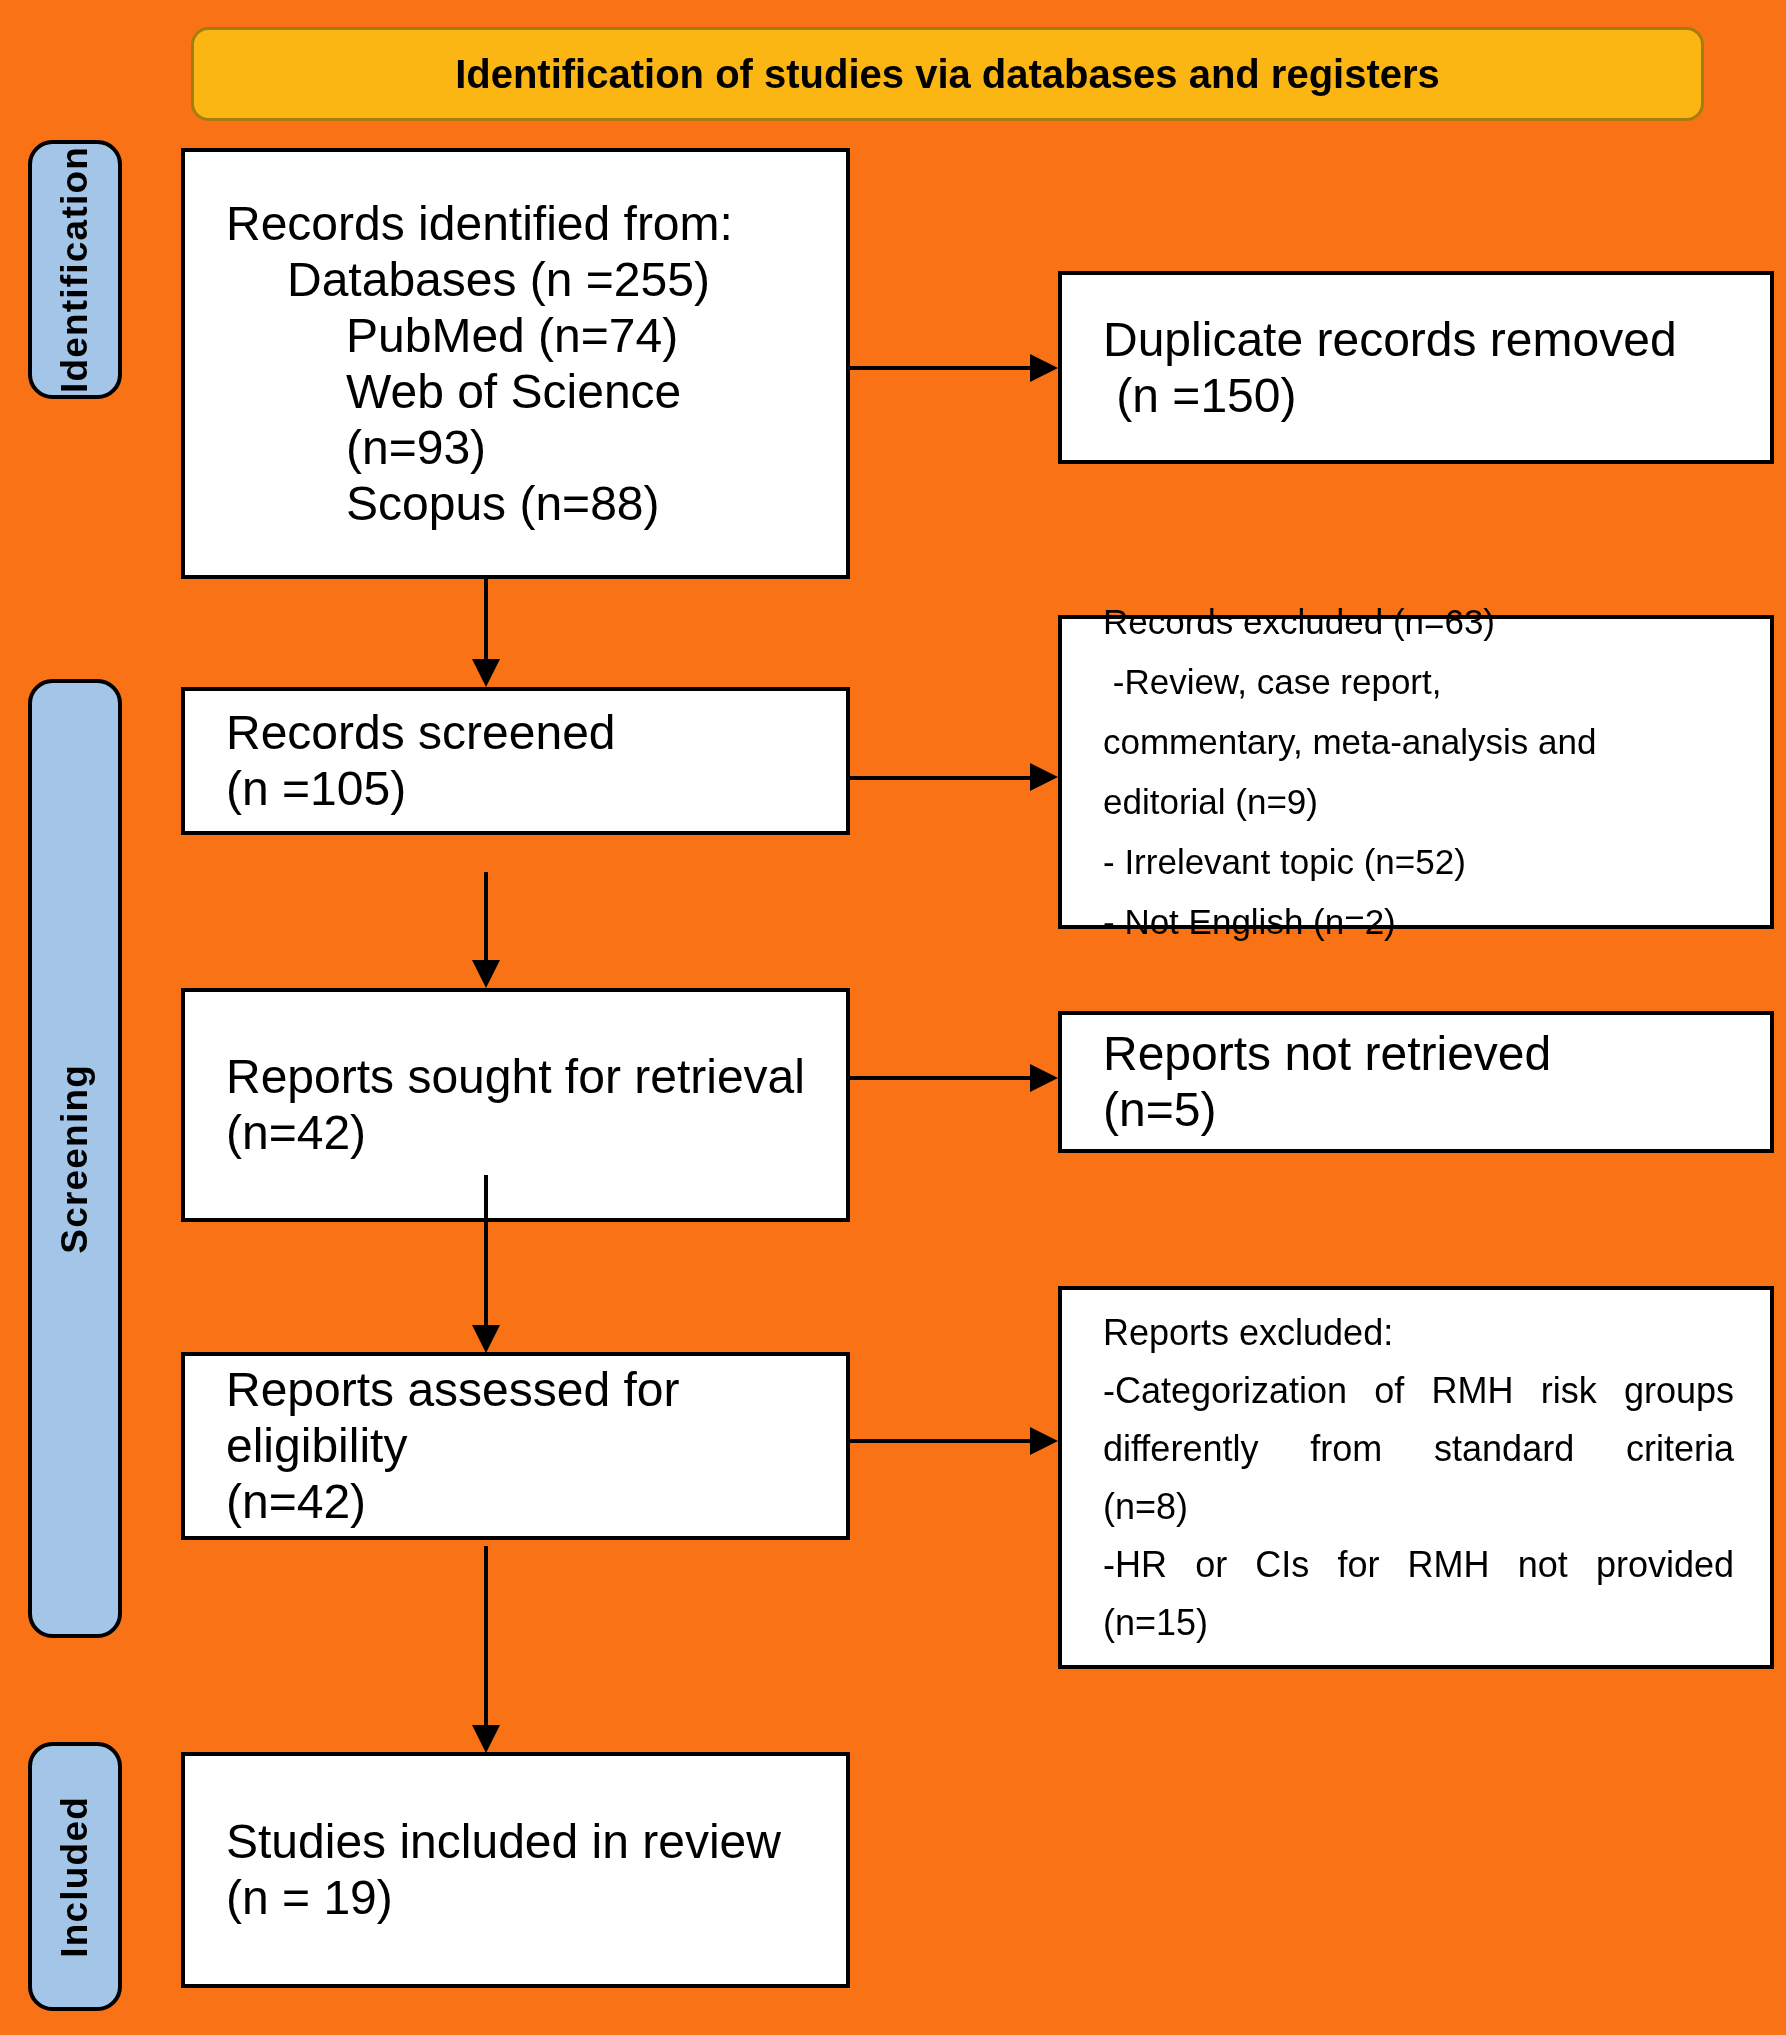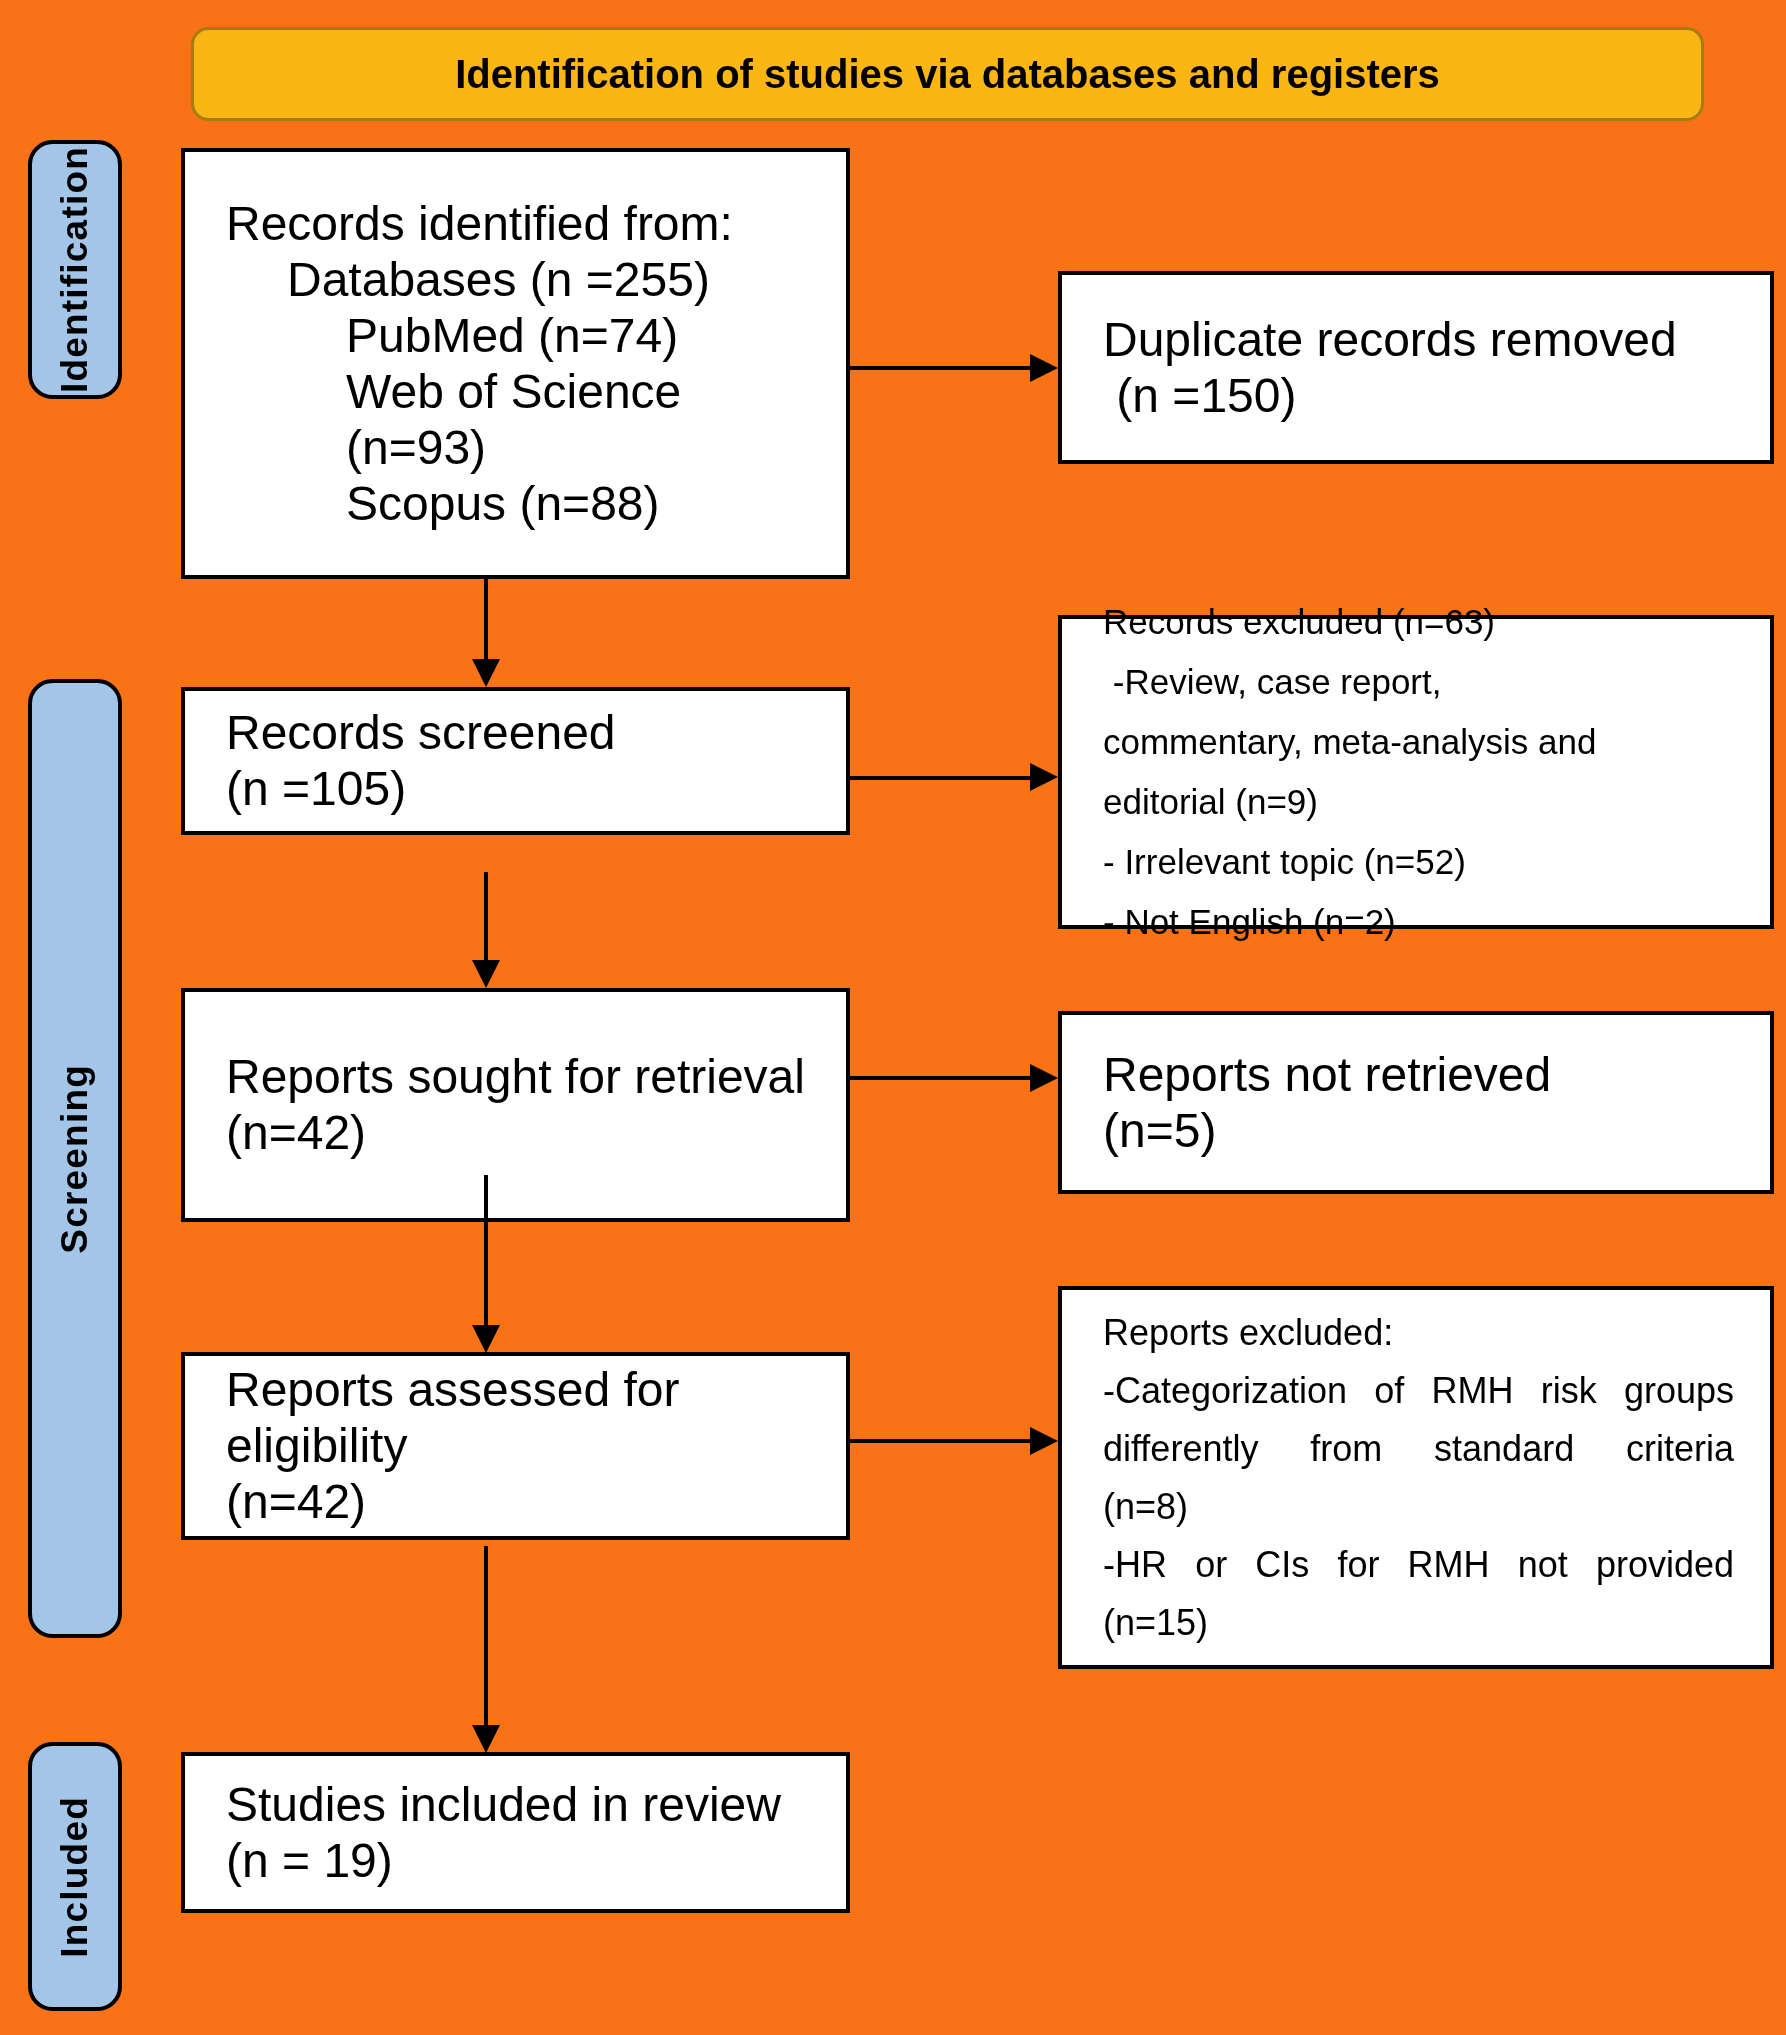--- a/index.html
+++ b/index.html
@@ -55,25 +55,25 @@
     font-size: 48px; line-height: 56px;
     padding: 0 17.5px 0 41px;
   }
   .col-left  { left: 181px;  width: 669px; }
   .col-right { left: 1058px; width: 716px; }
 
   .box-records-identified  { top: 148px;  height: 431px; }
   .box-records-screened    { top: 687px; height: 148px; }
   .box-reports-sought      { top: 988px; height: 234px; }
   .box-reports-assessed    { top: 1352px; height: 188px; }
-  .box-studies-included    { top: 1752px; height: 161px; }
+  .box-studies-included    { top: 1752px; height: 236px; }
 
   .box-duplicates-removed    { top: 271px;  height: 193px; }
   .box-records-excluded      { top: 615px; height: 314px; font-size: 35px; line-height: 52px; gap: 8px; }
-  .box-reports-not-retrieved { top: 1011px; height: 183px; }
+  .box-reports-not-retrieved { top: 1011px; height: 142px; }
   .box-reports-excluded      { top: 1286px; height: 383px; font-size: 36px; line-height: 58px; padding-right: 36px; }
 
   .line { white-space: pre-wrap; }
   .ind1 { padding-left: 61px; }
   .ind2 { padding-left: 120px; }
   .jline { white-space: normal; text-align: justify; text-align-last: justify; }
 
   
   .shaft-v { position: absolute; left: 484px; width: 4.1px; background: var(--outline, #000000); }
   .shaft-h { position: absolute; left: 850px; width: 181px; height: 4.1px; background: var(--outline, #000000); }

